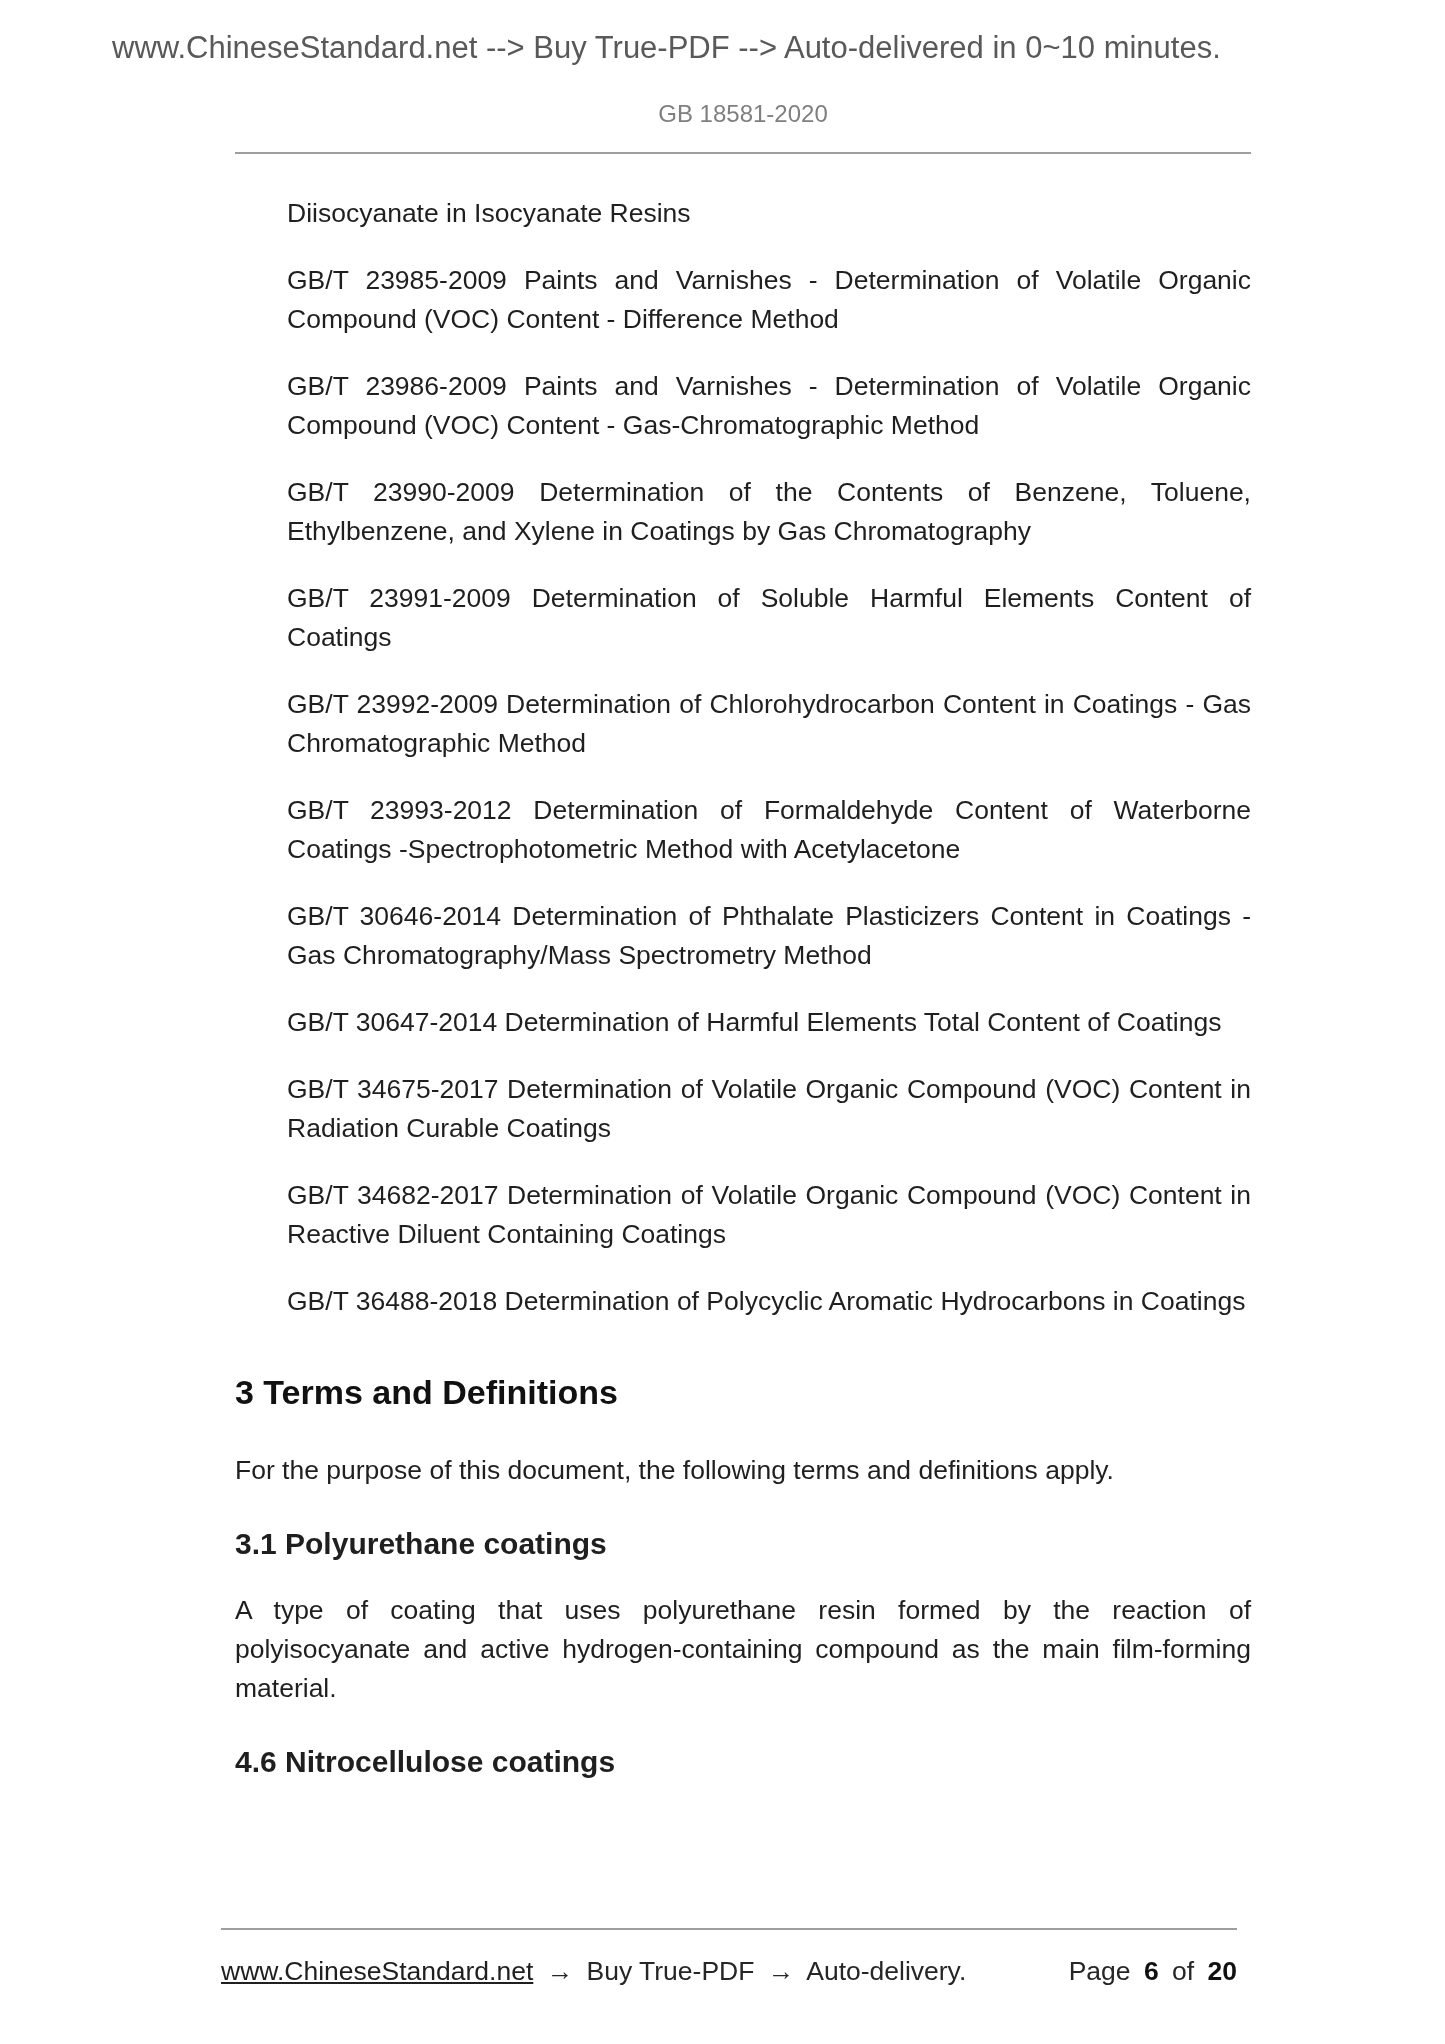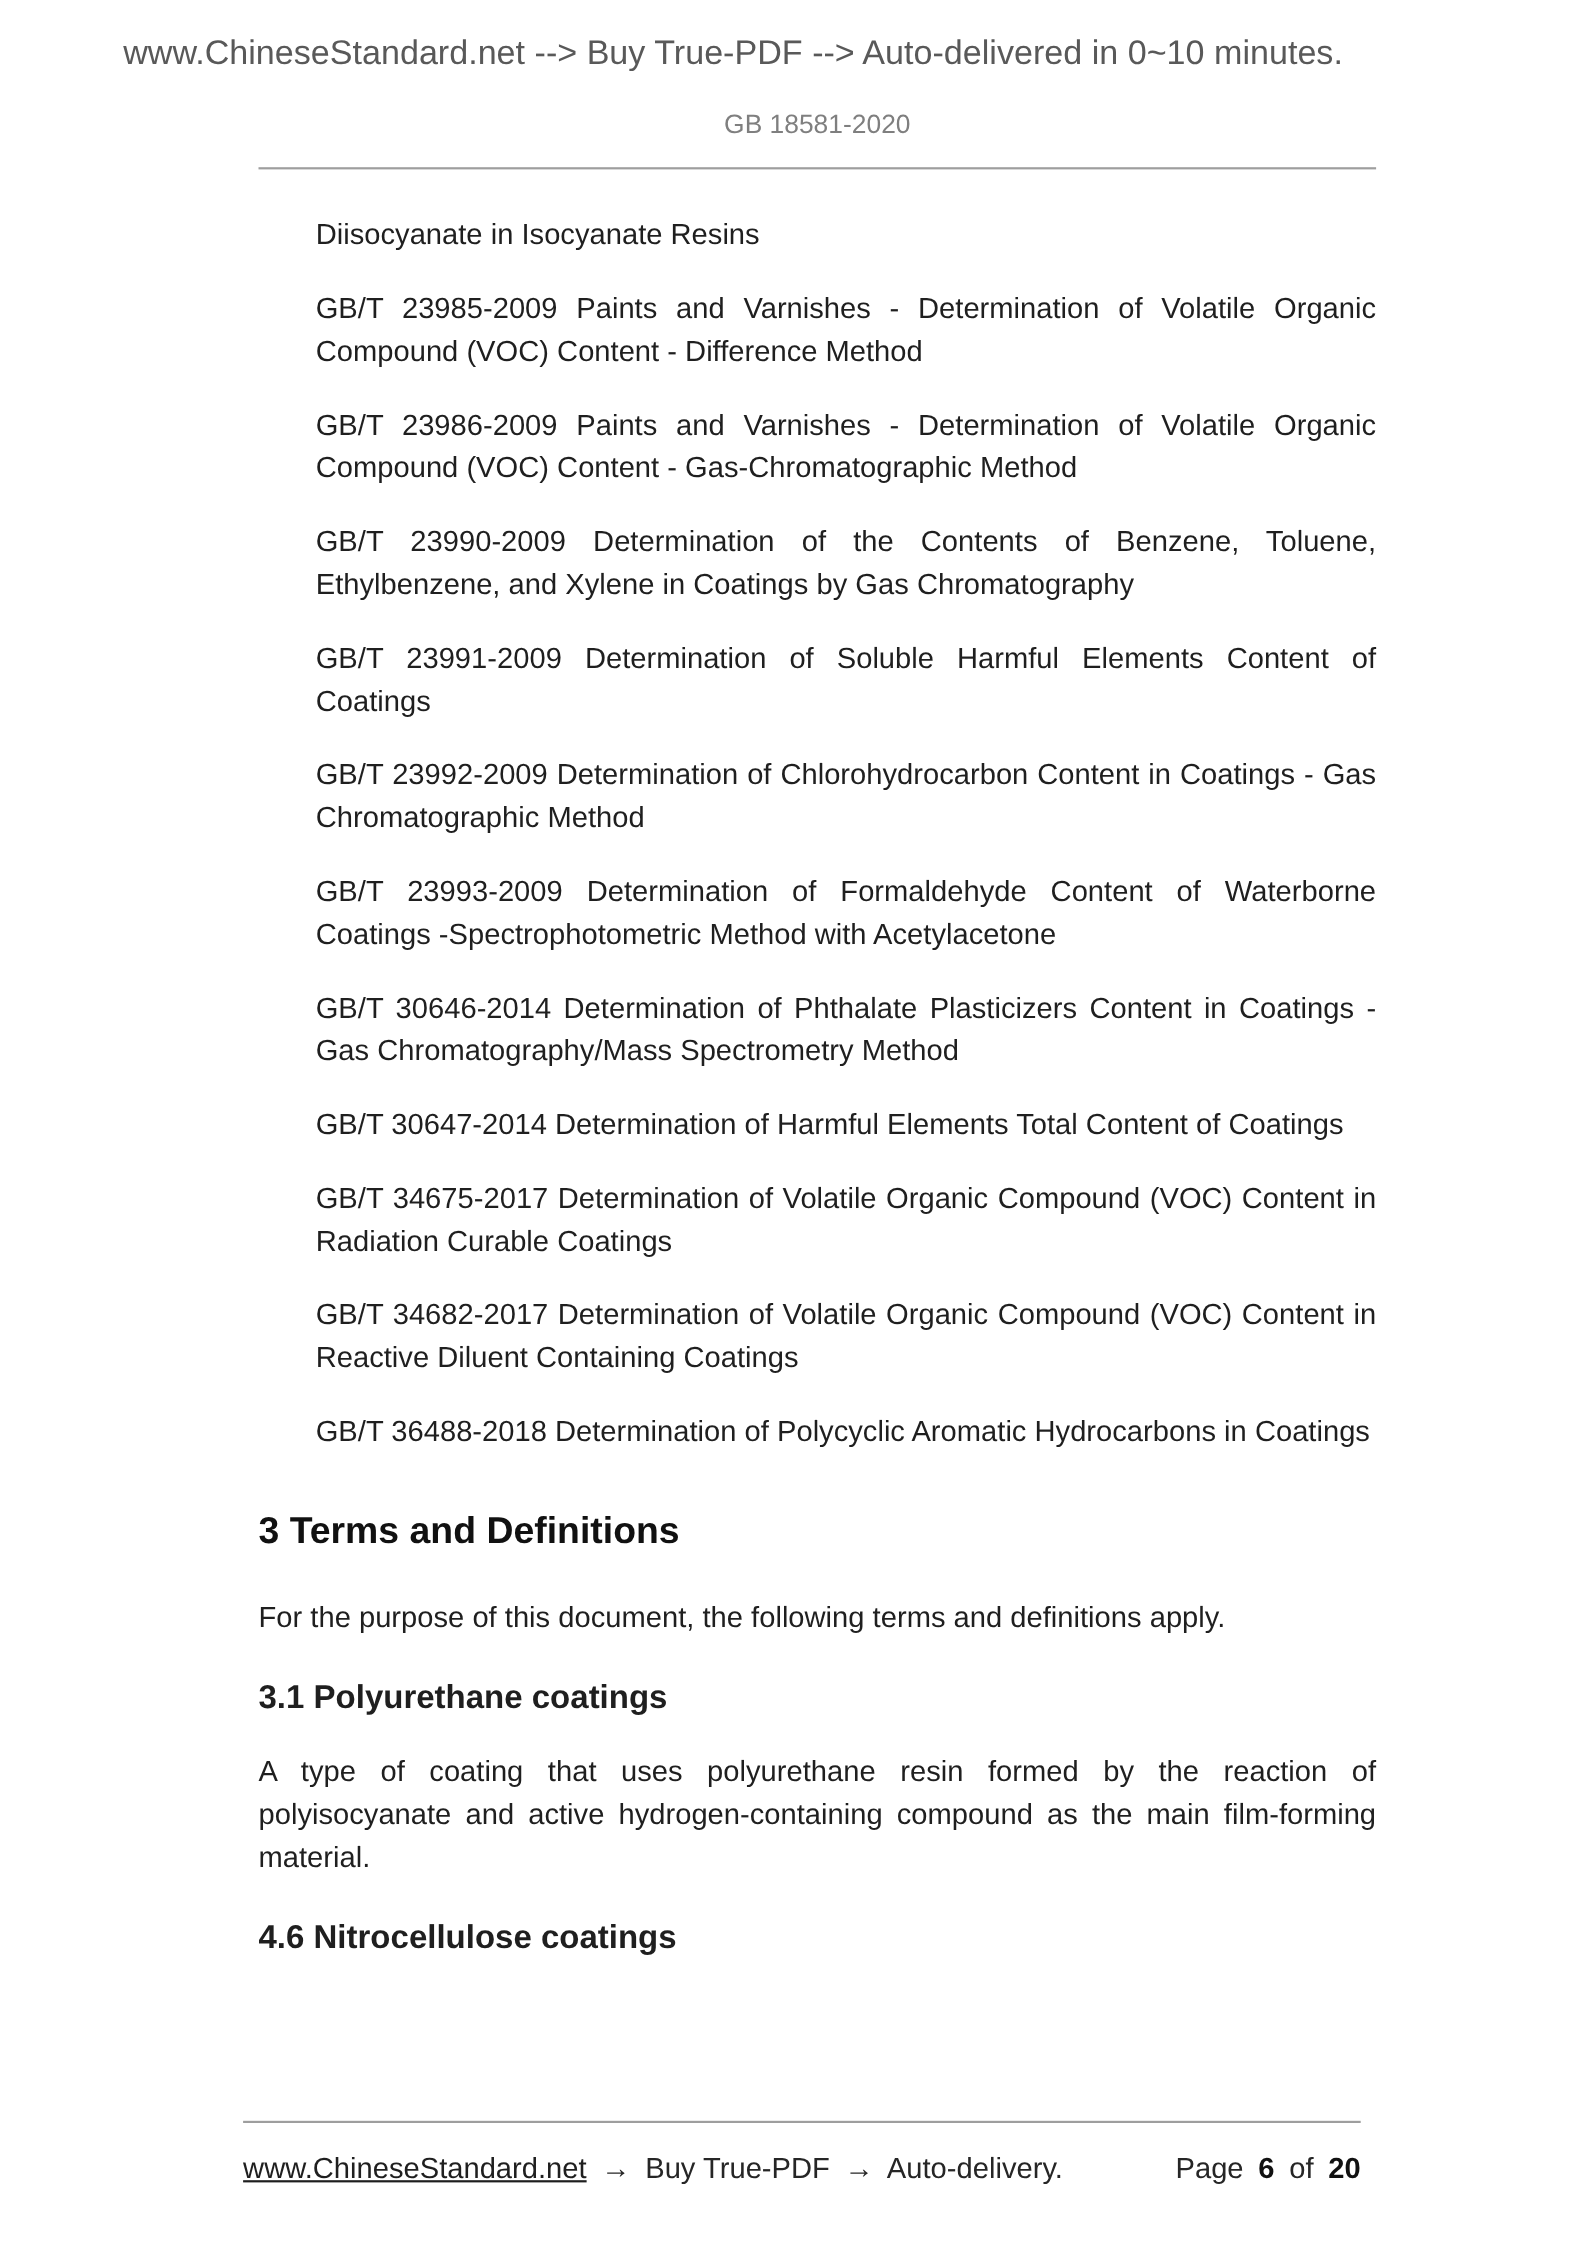--- a/index.html
+++ b/index.html
@@ -105,21 +105,21 @@
 
     <hr class="rule">
 
     <div class="refs">
         <p class="ref">Diisocyanate in Isocyanate Resins</p>
         <p class="ref">GB/T 23985-2009 Paints and Varnishes - Determination of Volatile Organic Compound (VOC) Content - Difference Method</p>
         <p class="ref">GB/T 23986-2009 Paints and Varnishes - Determination of Volatile Organic Compound (VOC) Content - Gas-Chromatographic Method</p>
         <p class="ref">GB/T 23990-2009 Determination of the Contents of Benzene, Toluene, Ethylbenzene, and Xylene in Coatings by Gas Chromatography</p>
         <p class="ref">GB/T 23991-2009 Determination of Soluble Harmful Elements Content of Coatings</p>
         <p class="ref">GB/T 23992-2009 Determination of Chlorohydrocarbon Content in Coatings - Gas Chromatographic Method</p>
-        <p class="ref">GB/T 23993-2009 Determination of Formaldehyde Content of Waterborne Coatings -Spectrophotometric Method with Acetylacetone</p>
+        <p class="ref">GB/T 23993-2012 Determination of Formaldehyde Content of Waterborne Coatings -Spectrophotometric Method with Acetylacetone</p>
         <p class="ref">GB/T 30646-2014 Determination of Phthalate Plasticizers Content in Coatings - Gas Chromatography/Mass Spectrometry Method</p>
         <p class="ref">GB/T 30647-2014 Determination of Harmful Elements Total Content of Coatings</p>
         <p class="ref">GB/T 34675-2017 Determination of Volatile Organic Compound (VOC) Content in Radiation Curable Coatings</p>
         <p class="ref">GB/T 34682-2017 Determination of Volatile Organic Compound (VOC) Content in Reactive Diluent Containing Coatings</p>
         <p class="ref">GB/T 36488-2018 Determination of Polycyclic Aromatic Hydrocarbons in Coatings</p>
       </div>
 
     <h2 class="section-heading">3 Terms and Definitions</h2>
 
     <p class="body-para">For the purpose of this document, the following terms and definitions apply.</p>

